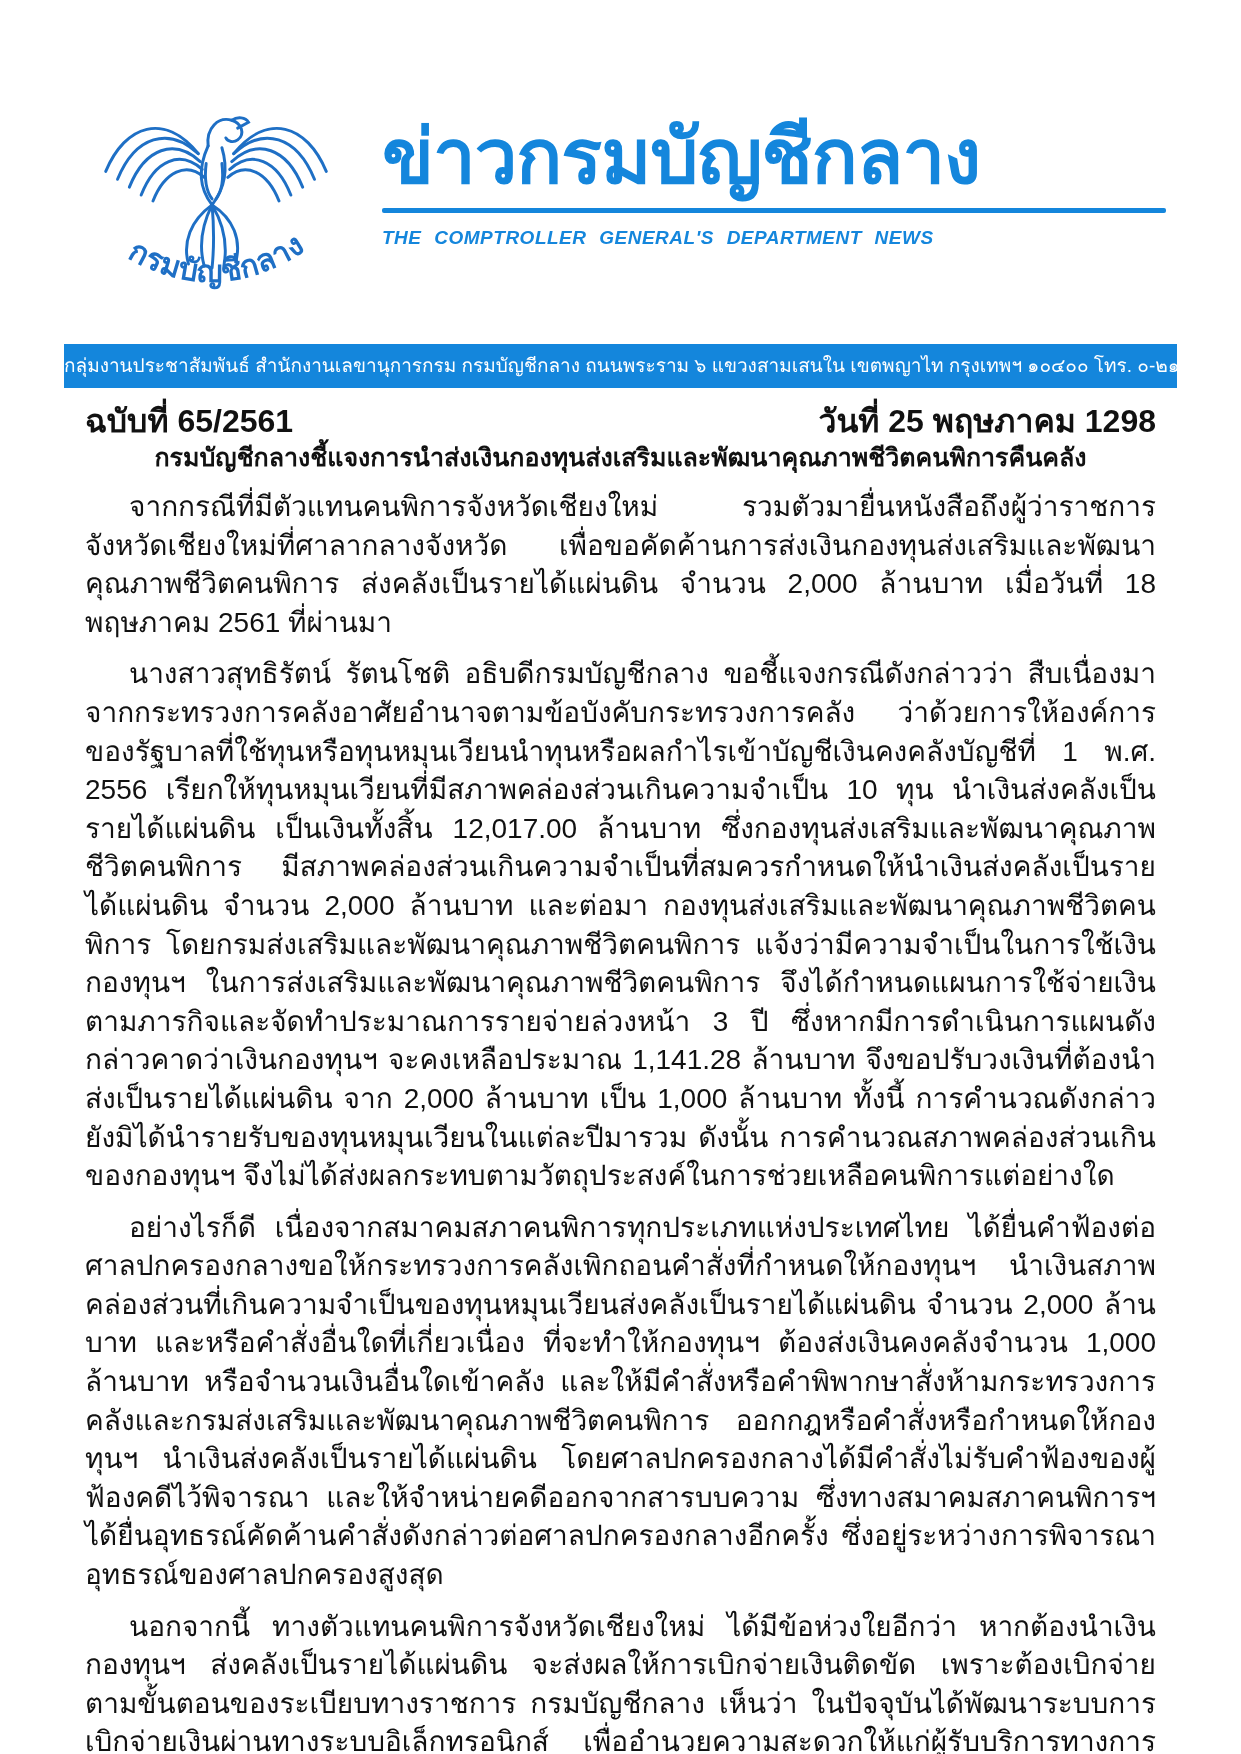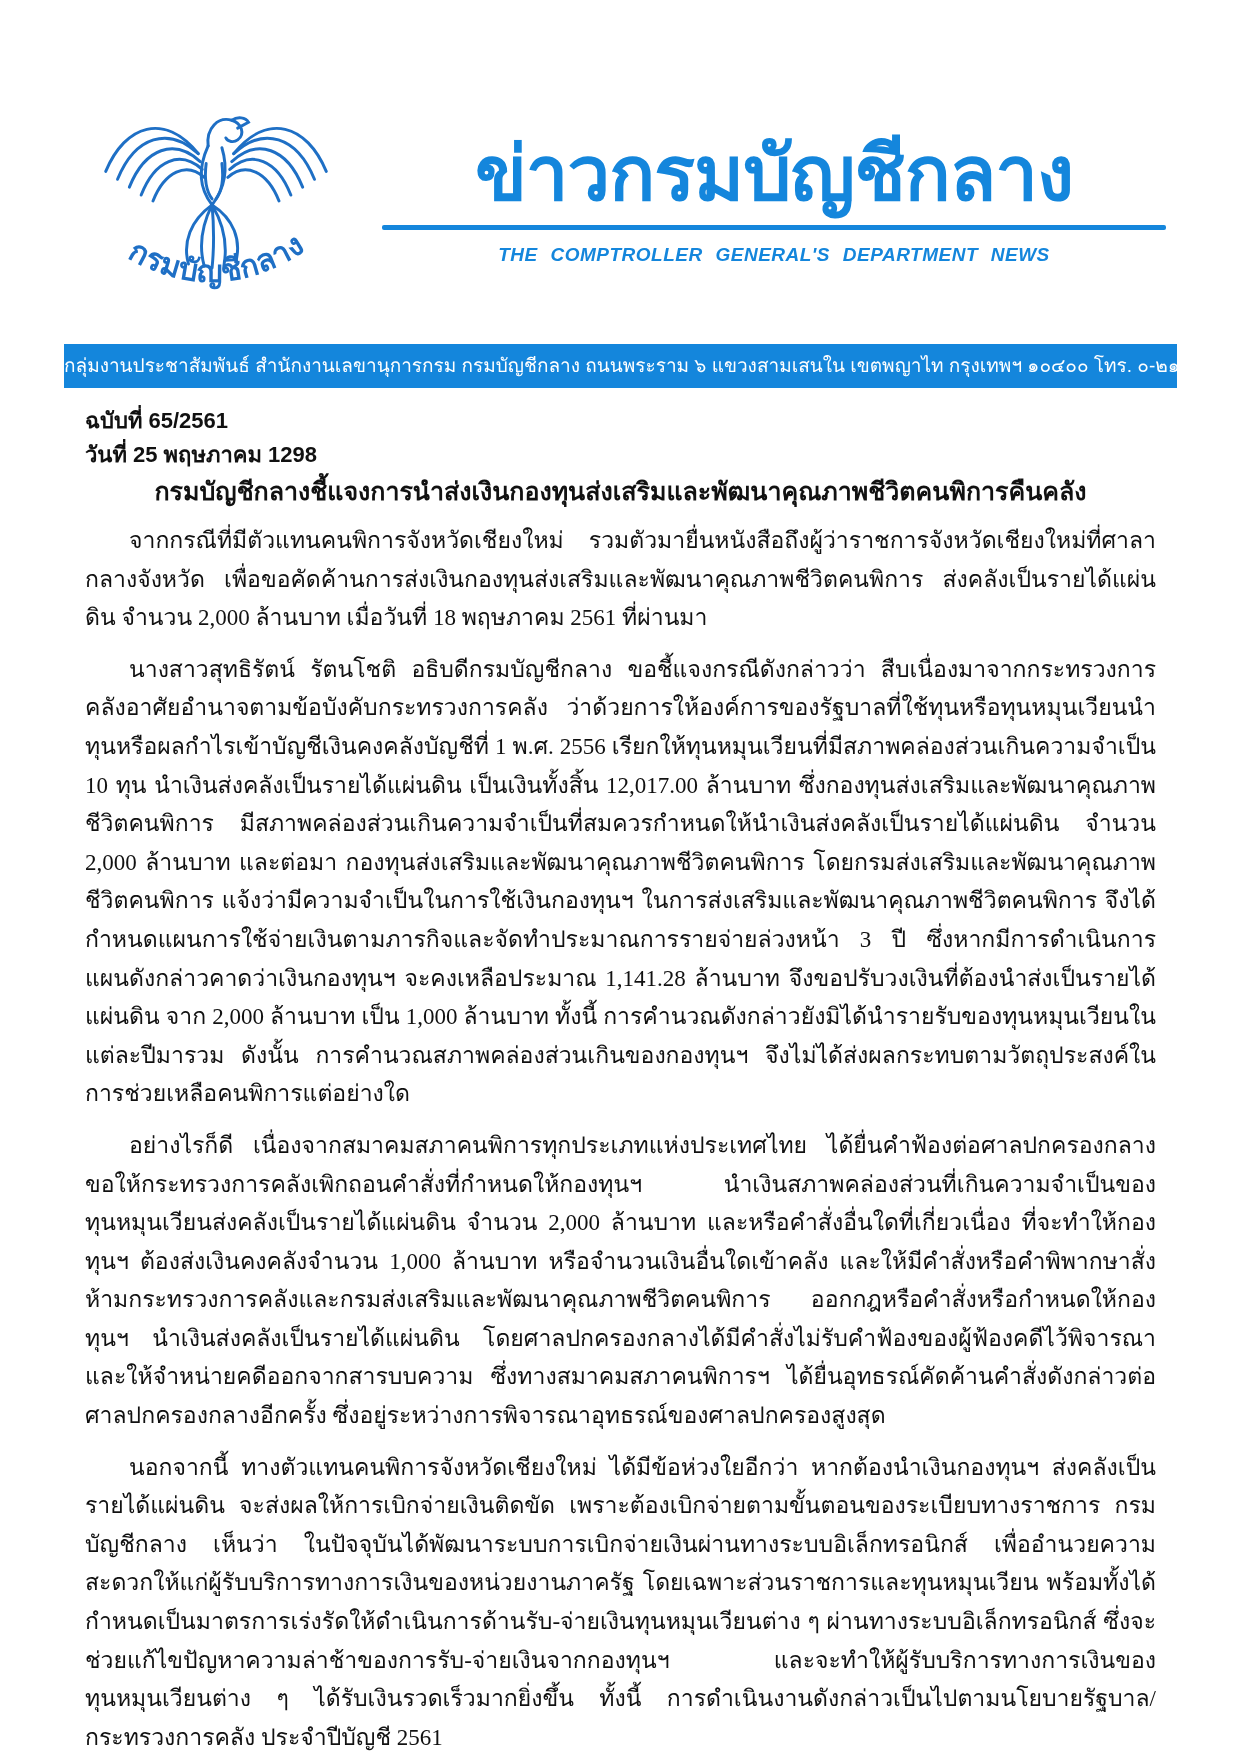--- a/index.html
+++ b/index.html
@@ -10,21 +10,21 @@
     background:#ffffff;
     font-family:"Liberation Sans", sans-serif;
     color:#111;
     overflow:hidden;
   }
   
   .logo{
     position:absolute;left:88px;top:82px;width:256px;height:232px;
   }
   .title-block{
-    position:absolute;left:382px;top:126px;width:784px;text-align:center;
+    position:absolute;left:382px;top:109px;width:784px;text-align:left;
   }
   .news-title{
     font-size:76px;font-weight:800;color:#1486DC;
     line-height:1.25;letter-spacing:-1px;white-space:nowrap;
   }
   .title-rule{
     height:5px;background:#1486DC;margin-top:4px;border-radius:2px;
   }
   .news-subtitle{
     margin-top:14px;font-size:19px;font-weight:bold;font-style:italic;
@@ -35,29 +35,29 @@
     position:absolute;left:64px;top:344px;width:1113px;height:44px;
     background:#1486DC;color:#ffffff;
     font-size:19px;line-height:44px;text-align:center;white-space:nowrap;
   }
   
   .content{
     position:absolute;left:85px;top:404px;width:1071px;
   }
   .meta-row{
     display:flex;justify-content:space-between;
-    font-size:22px;font-weight:bold;line-height:34px;flex-direction:column;
+    font-size:32px;font-weight:bold;line-height:34px;
   }
   .headline{
     margin:1px 0 0 0;font-size:25px;font-weight:bold;text-align:center;line-height:36px;
   }
   .body-par{
     margin:13px 0 0 0;
-    font-size:23px;line-height:38.6px;
-    text-align:justify;text-indent:44px;font-family:Liberation Serif, serif;
+    font-size:28px;line-height:38.6px;
+    text-align:justify;text-indent:44px;
   }
   .footer-sep{
     margin-top:20px;text-align:center;
     font-size:13px;font-weight:bold;letter-spacing:1px;color:#222;
   }
 </style>
 </head>
 <body>
 
 <div class="page">

